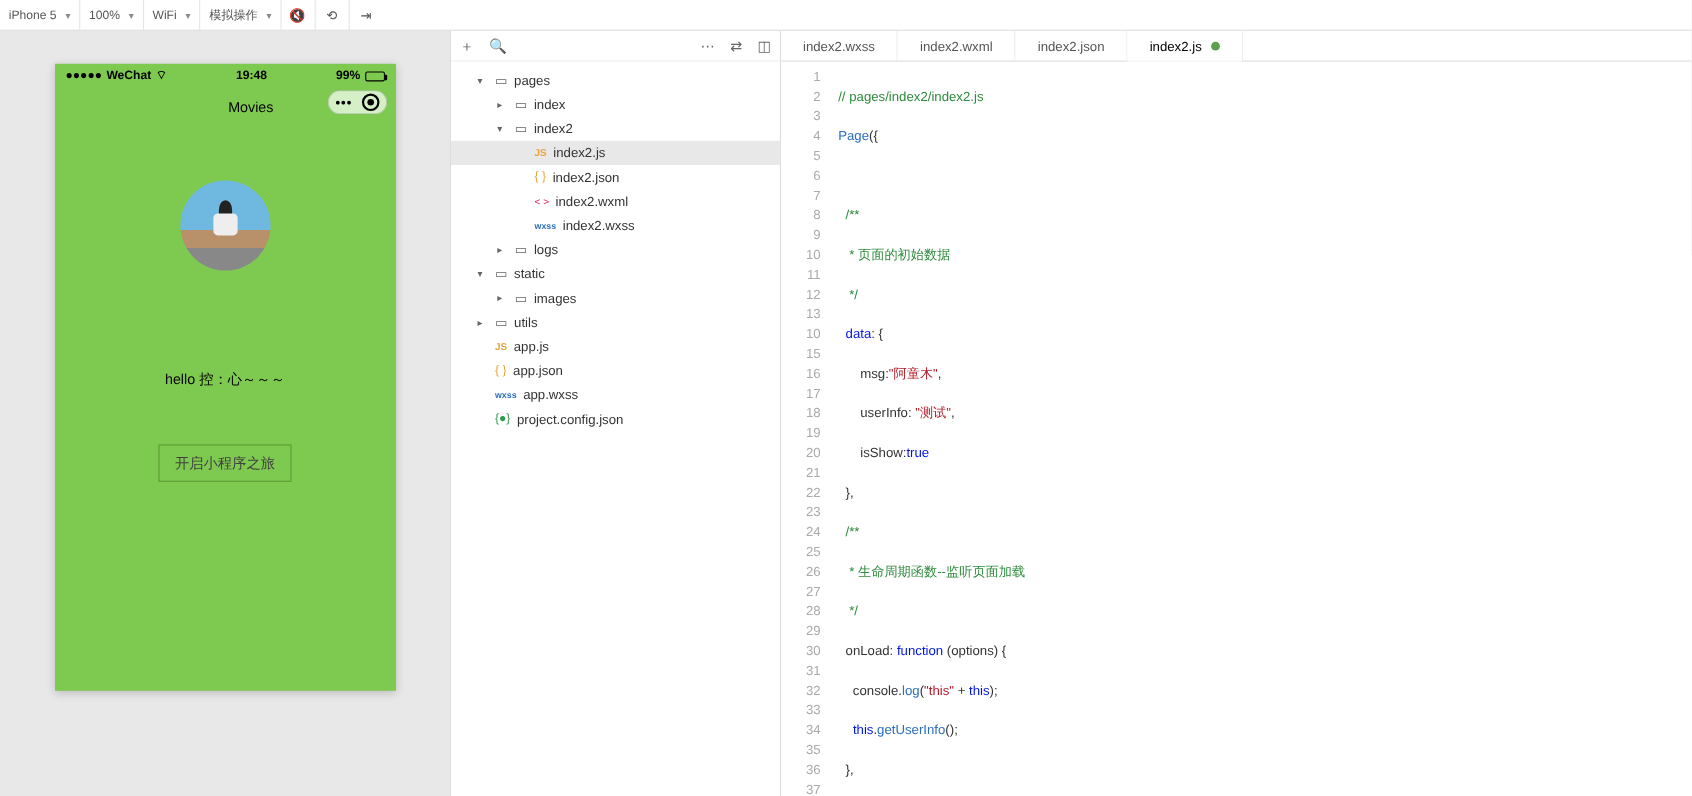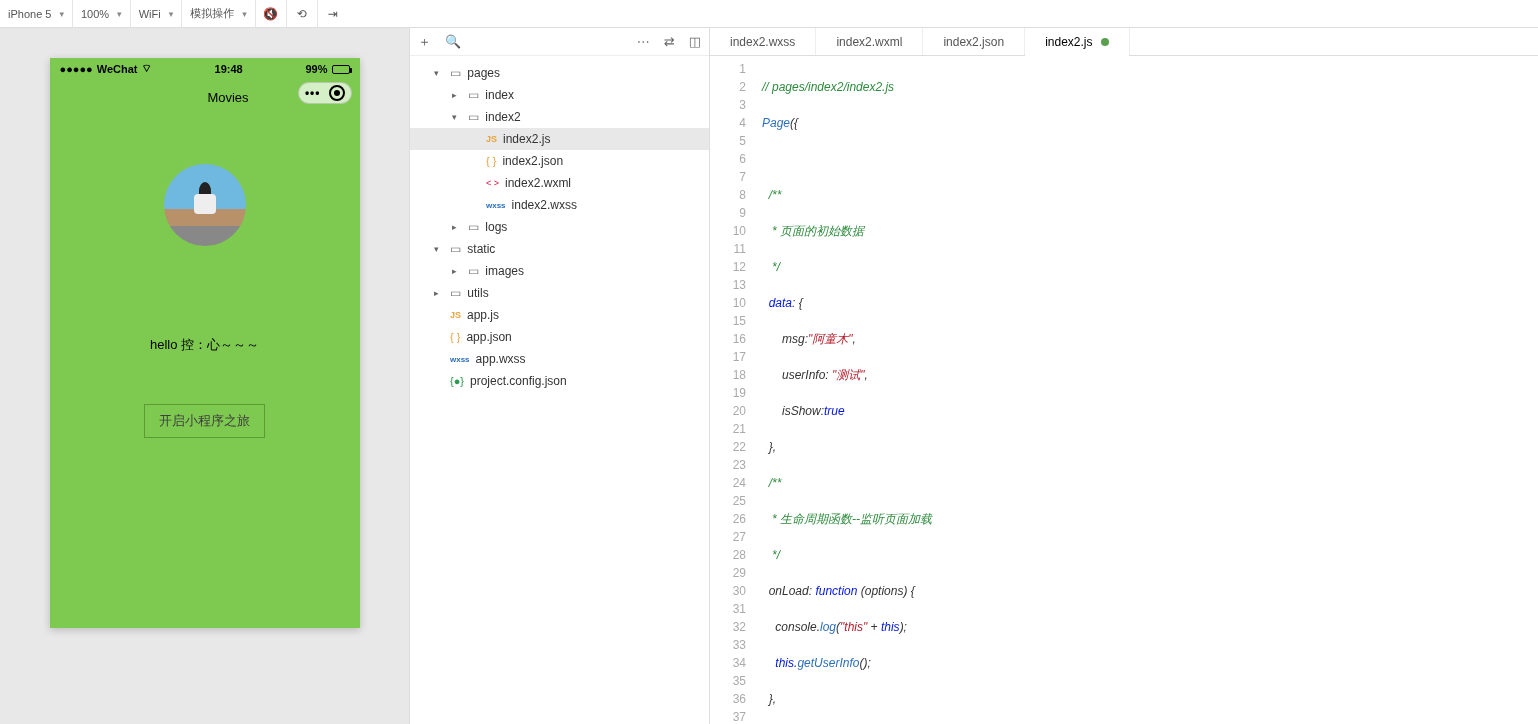--- a/index.html
+++ b/index.html
@@ -57,21 +57,21 @@
 
 .editor-panel { flex: 1; background: #fff; display: flex; flex-direction: column; overflow: hidden; }
 .tabs { display: flex; height: 28px; border-bottom: 1px solid #ddd; }
 .tab { display: flex; align-items: center; padding: 0 20px; border-right: 1px solid #eee; font-size: 12px; color: #555; cursor: pointer; gap: 8px; position: relative; }
 .tab.active { background: #fff; color: #000; }
 .tab.active::after { content: ""; position: absolute; bottom: -1px; left: 0; right: 0; height: 1px; background: #fff; }
 .tab .dot { width: 8px; height: 8px; border-radius: 50%; background: #5aa04f; }
 .code-area { flex: 1; display: flex; overflow: auto; font-family: "Consolas", monospace; font-size: 12px; line-height: 18px; }
 .gutter { width: 46px; text-align: right; padding-right: 10px; color: #aaa; user-select: none; padding-top: 4px; }
 .gutter div { height: 18px; }
-.code { flex: 1; padding-top: 4px; padding-left: 6px; white-space: pre; color: #333; font-style: italic; }
+.code { flex: 1; padding-top: 4px; padding-left: 6px; white-space: pre; color: #333; }
 .code div { height: 18px; }
 .c-com { color: #2e8b3d; }
 .c-key { color: #0015e0; }
 .c-str { color: #b51b29; }
 .c-id { color: #2c6fbb; }
 .c-prop { color: #0015e0; }
 .c-this { color: #0015e0; }
 .batt { width: 18px; height: 9px; border: 1px solid #000; border-radius: 2px; position: relative; }
 .batt::after { content:"";position:absolute;right:-3px;top:2px;width:2px;height:5px;background:#000;border-radius:0 1px 1px 0;}
 .batt .fill { background:#000; height:100%; width:90%; }

